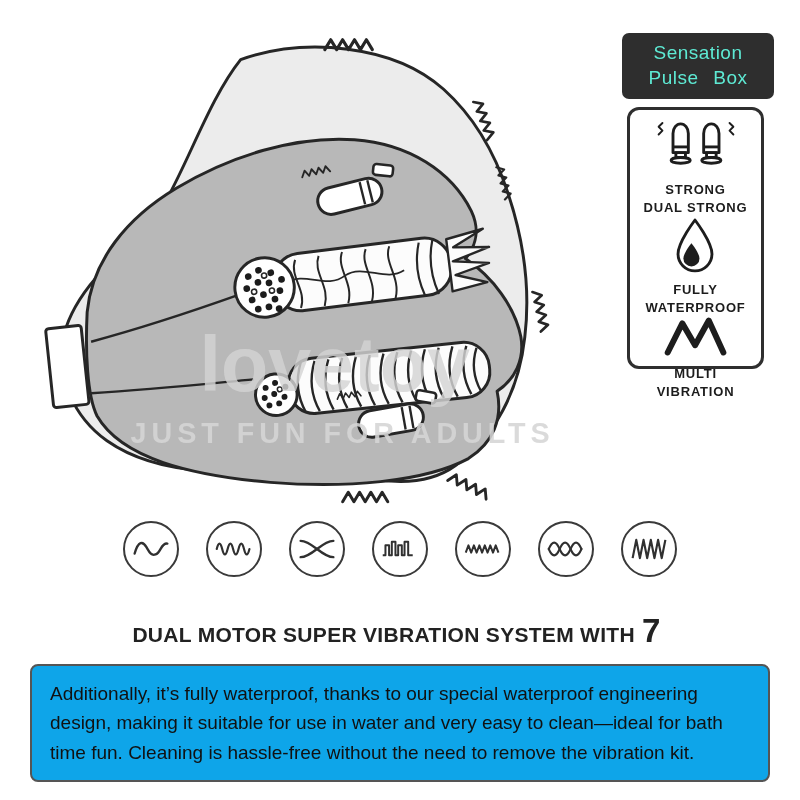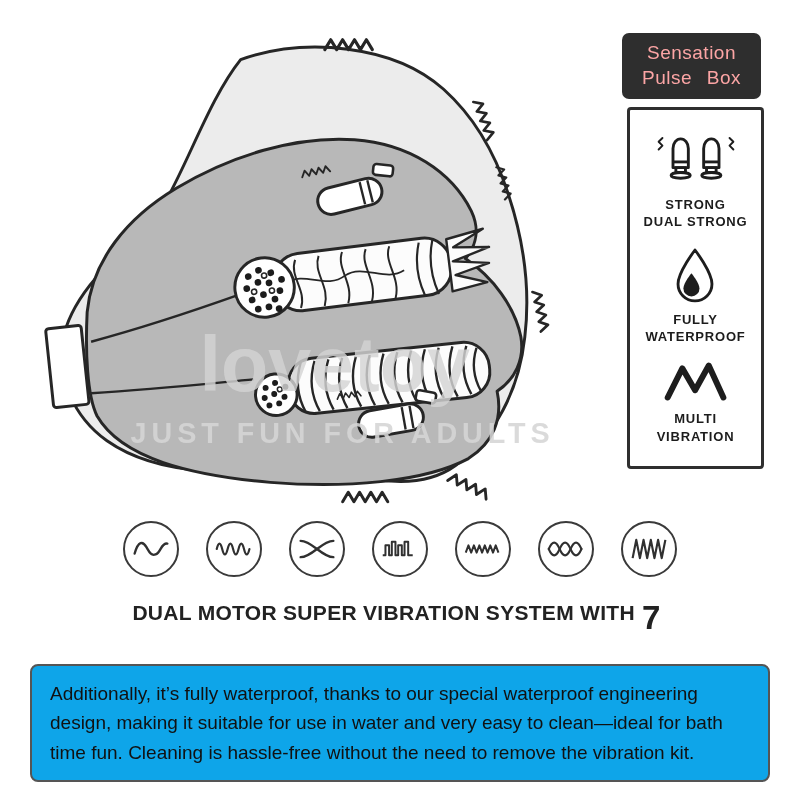--- a/index.html
+++ b/index.html
@@ -5,41 +5,41 @@
   html,body{margin:0;padding:0;background:#fff;}
   #canvas{
     position:relative;width:800px;height:800px;background:#ffffff;
     font-family:"Liberation Sans",sans-serif;overflow:hidden;color:#1c1c1c;
   }
   .abs{position:absolute;}
   
   #illustration{left:5px;top:15px;width:600px;height:505px;}
   
   #pulse-header{
-    left:622px;top:33px;width:139px;height:66px;background:#2e2e2e;border-radius:7px;
-    color:#fca5a5;display:flex;flex-direction:column;justify-content:center;align-items:center;
+    left:622px;top:33px;width:152px;height:66px;background:#2e2e2e;border-radius:7px;
+    color:#5eead4;display:flex;flex-direction:column;justify-content:center;align-items:center;
     font-size:19px;line-height:1.3;letter-spacing:.5px;
   }
   #pulse-header .t2{word-spacing:9px;}
   #pulse-body{
-    left:627px;top:107px;width:137px;height:362px;border:3px solid #2f2f2f;border-radius:4px;
+    left:627px;top:107px;width:137px;height:262px;border:3px solid #2f2f2f;border-radius:12px;
     background:#fff;box-sizing:border-box;display:flex;flex-direction:column;align-items:center;
     justify-content:space-evenly;padding:6px 0;
   }
   .feature{display:flex;flex-direction:column;align-items:center;gap:7px;}
   .feature-label{font-size:13px;font-weight:bold;letter-spacing:.8px;text-align:center;line-height:1.35;color:#1c1c1c;}
   
   #modes-row{left:0;top:521px;width:800px;display:flex;justify-content:center;gap:27px;}
   .mode-circle{
     width:56px;height:56px;border:2.5px solid #3a3a3a;border-radius:50%;background:#fff;
     box-sizing:border-box;display:flex;align-items:center;justify-content:center;
   }
   
   #headline{
-    left:0;top:601px;width:800px;height:46px;display:flex;align-items:flex-start;justify-content:center;
+    left:0;top:601px;width:800px;height:46px;display:flex;align-items:flex-end;justify-content:center;
     font-weight:bold;font-size:21px;letter-spacing:.3px;color:#222;white-space:nowrap;
   }
   #headline .num{font-size:33px;margin:0 7px;line-height:1;}
   
   #description-box{
     left:30px;top:664px;width:740px;box-sizing:border-box;border:2px solid #555;border-radius:8px;
     padding:13px 18px;font-size:19px;line-height:1.55;color:#111;background:#0ea5e9;
   }
   svg{display:block;}
 </style>

